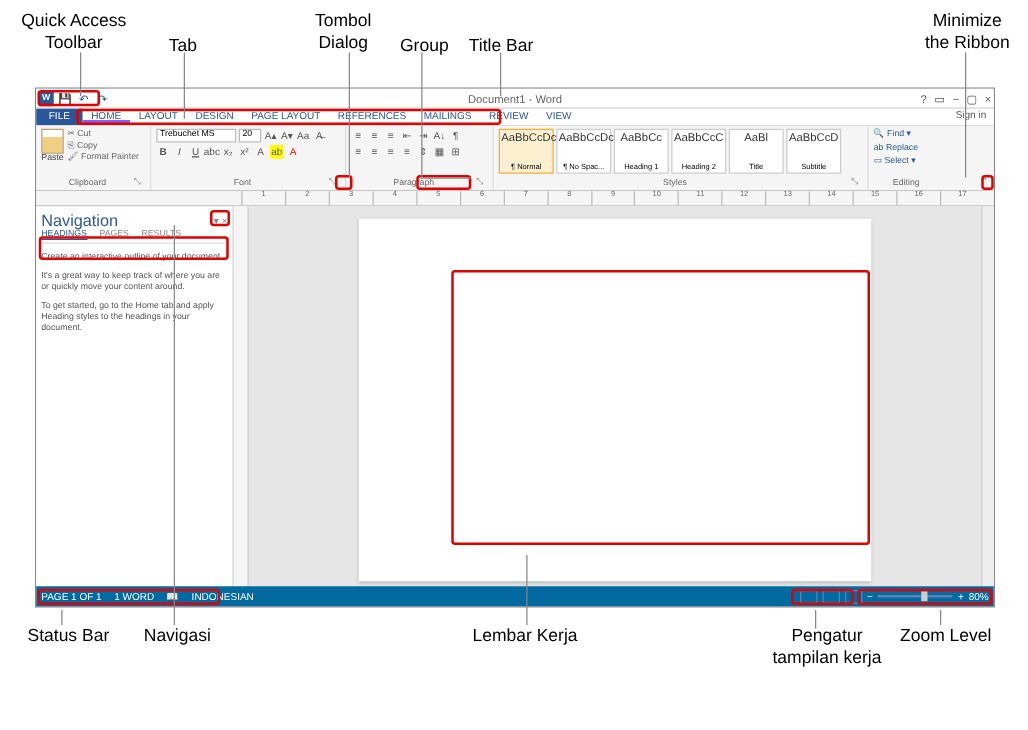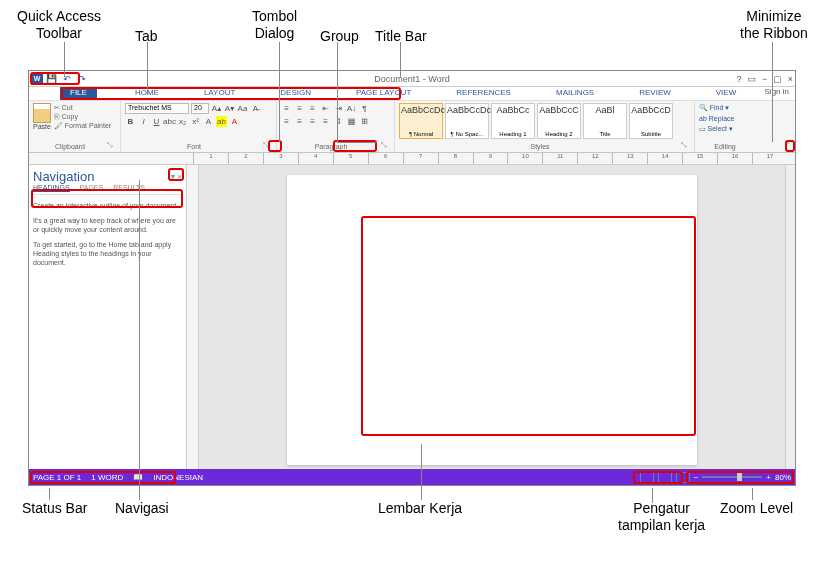--- a/index.html
+++ b/index.html
@@ -10,21 +10,21 @@
   
   .word-window { position: absolute; left: 28px; top: 70px; width: 768px; height: 416px; border: 1px solid #888; background: #f9f9f9; }
   
   .titlebar { height: 16px; background: #fff; border-bottom: 1px solid #ccc; display: flex; align-items: center; position: relative; }
   .qat { display: flex; align-items: center; gap: 3px; padding-left: 2px; }
   .qat-icon { width: 12px; height: 12px; display: flex; align-items: center; justify-content: center; font-size: 9px; color: #2a579a; }
   .titlebar-center { position: absolute; left: 50%; transform: translateX(-50%); font-size: 9px; color: #666; }
   .win-controls { position: absolute; right: 2px; display: flex; gap: 6px; font-size: 9px; color: #555; }
   
   .menubar { height: 14px; background: #fff; border-bottom: 1px solid #ddd; display: flex; position: relative; }
-  .tab { padding: 1px 7px; font-size: 8px; color: #2a579a; cursor: pointer; margin-left: 31px; }
+  .tab { padding: 1px 7px; font-size: 8px; color: #2a579a; cursor: pointer; }
   .tab.file { background: #2a579a; color: #fff; padding: 1px 10px; }
   .signin { position: absolute; right: 6px; font-size: 8px; color: #555; }
   
   .ribbon { height: 52px; background: #f5f5f5; border-bottom: 1px solid #c5c5c5; display: flex; position: relative; }
   .ribbon-group { border-right: 1px solid #ddd; padding: 2px 4px; display: flex; flex-direction: column; justify-content: space-between; }
   .group-label { font-size: 7px; color: #666; text-align: center; }
   .paste-btn { display: flex; flex-direction: column; align-items: center; font-size: 7px; color: #444; }
   .paste-icon { width: 18px; height: 20px; background: linear-gradient(#fff 30%, #f0d080 30%); border: 1px solid #c0a060; }
   .clip-items { font-size: 7px; color: #666; line-height: 1.3; }
   .font-row { display: flex; gap: 2px; margin-bottom: 2px; }
@@ -51,21 +51,21 @@
   .nav-tabs { display: flex; gap: 10px; font-size: 7px; color: #888; border-bottom: 1px solid #ddd; padding-bottom: 2px; margin-bottom: 6px; }
   .nav-tabs .active { color: #2a579a; border-bottom: 1px solid #2a579a; }
   .nav-text { font-size: 7px; color: #555; margin-bottom: 6px; line-height: 1.3; }
   
   .doc-area { flex: 1; background: #e6e6e6; position: relative; display: flex; }
   .ruler-v { width: 12px; background: #f5f5f5; border-right: 1px solid #ccc; }
   .page { margin: 10px auto 0; width: 410px; height: 290px; background: #fff; box-shadow: 0 1px 3px rgba(0,0,0,.2); position: relative; }
   
   .scrollbar-v { width: 10px; background: #eee; border-left: 1px solid #ccc; }
   
-  .statusbar { height: 16px; background: #6d28d9; color: #fff; display: flex; align-items: center; font-size: 8px; padding: 0 4px; position: relative; }
+  .statusbar { height: 16px; background: #0369a1; color: #fff; display: flex; align-items: center; font-size: 8px; padding: 0 4px; position: relative; }
   .status-item { margin-right: 10px; }
   .status-right { position: absolute; right: 4px; display: flex; align-items: center; gap: 4px; }
   .view-btn { width: 14px; height: 11px; border: 1px solid #6080b0; display: inline-block; }
   .zoom-slider { width: 60px; height: 2px; background: #6080b0; position: relative; display: inline-block; }
   .zoom-slider::before { content: ""; position: absolute; left: 35px; top: -3px; width: 5px; height: 8px; background: #ccc; }
   
   .minimize-ribbon-caret { position: absolute; right: 4px; bottom: 2px; font-size: 8px; color: #888; }
   
   .group-label-row { display:flex; justify-content:space-between; align-items:flex-end; position:relative; }
 </style>
@@ -115,21 +115,21 @@
      <span>?</span>
      <span>▭</span>
      <span>−</span>
      <span>▢</span>
      <span>×</span>
    </div>
  </div>
 
  <div class="menubar">
    <div class="tab file">FILE</div>
-   <div class="tab" style="color:#2a579a;border-bottom:2px solid #8b5cf6">HOME</div>
+   <div class="tab" style="color:#2a579a;border-bottom:4px solid #8b5cf6">HOME</div>
    <div class="tab">LAYOUT</div>
    <div class="tab">DESIGN</div>
    <div class="tab">PAGE LAYOUT</div>
    <div class="tab">REFERENCES</div>
    <div class="tab">MAILINGS</div>
    <div class="tab">REVIEW</div>
    <div class="tab">VIEW</div>
    <div class="signin">Sign in</div>
  </div>
 

